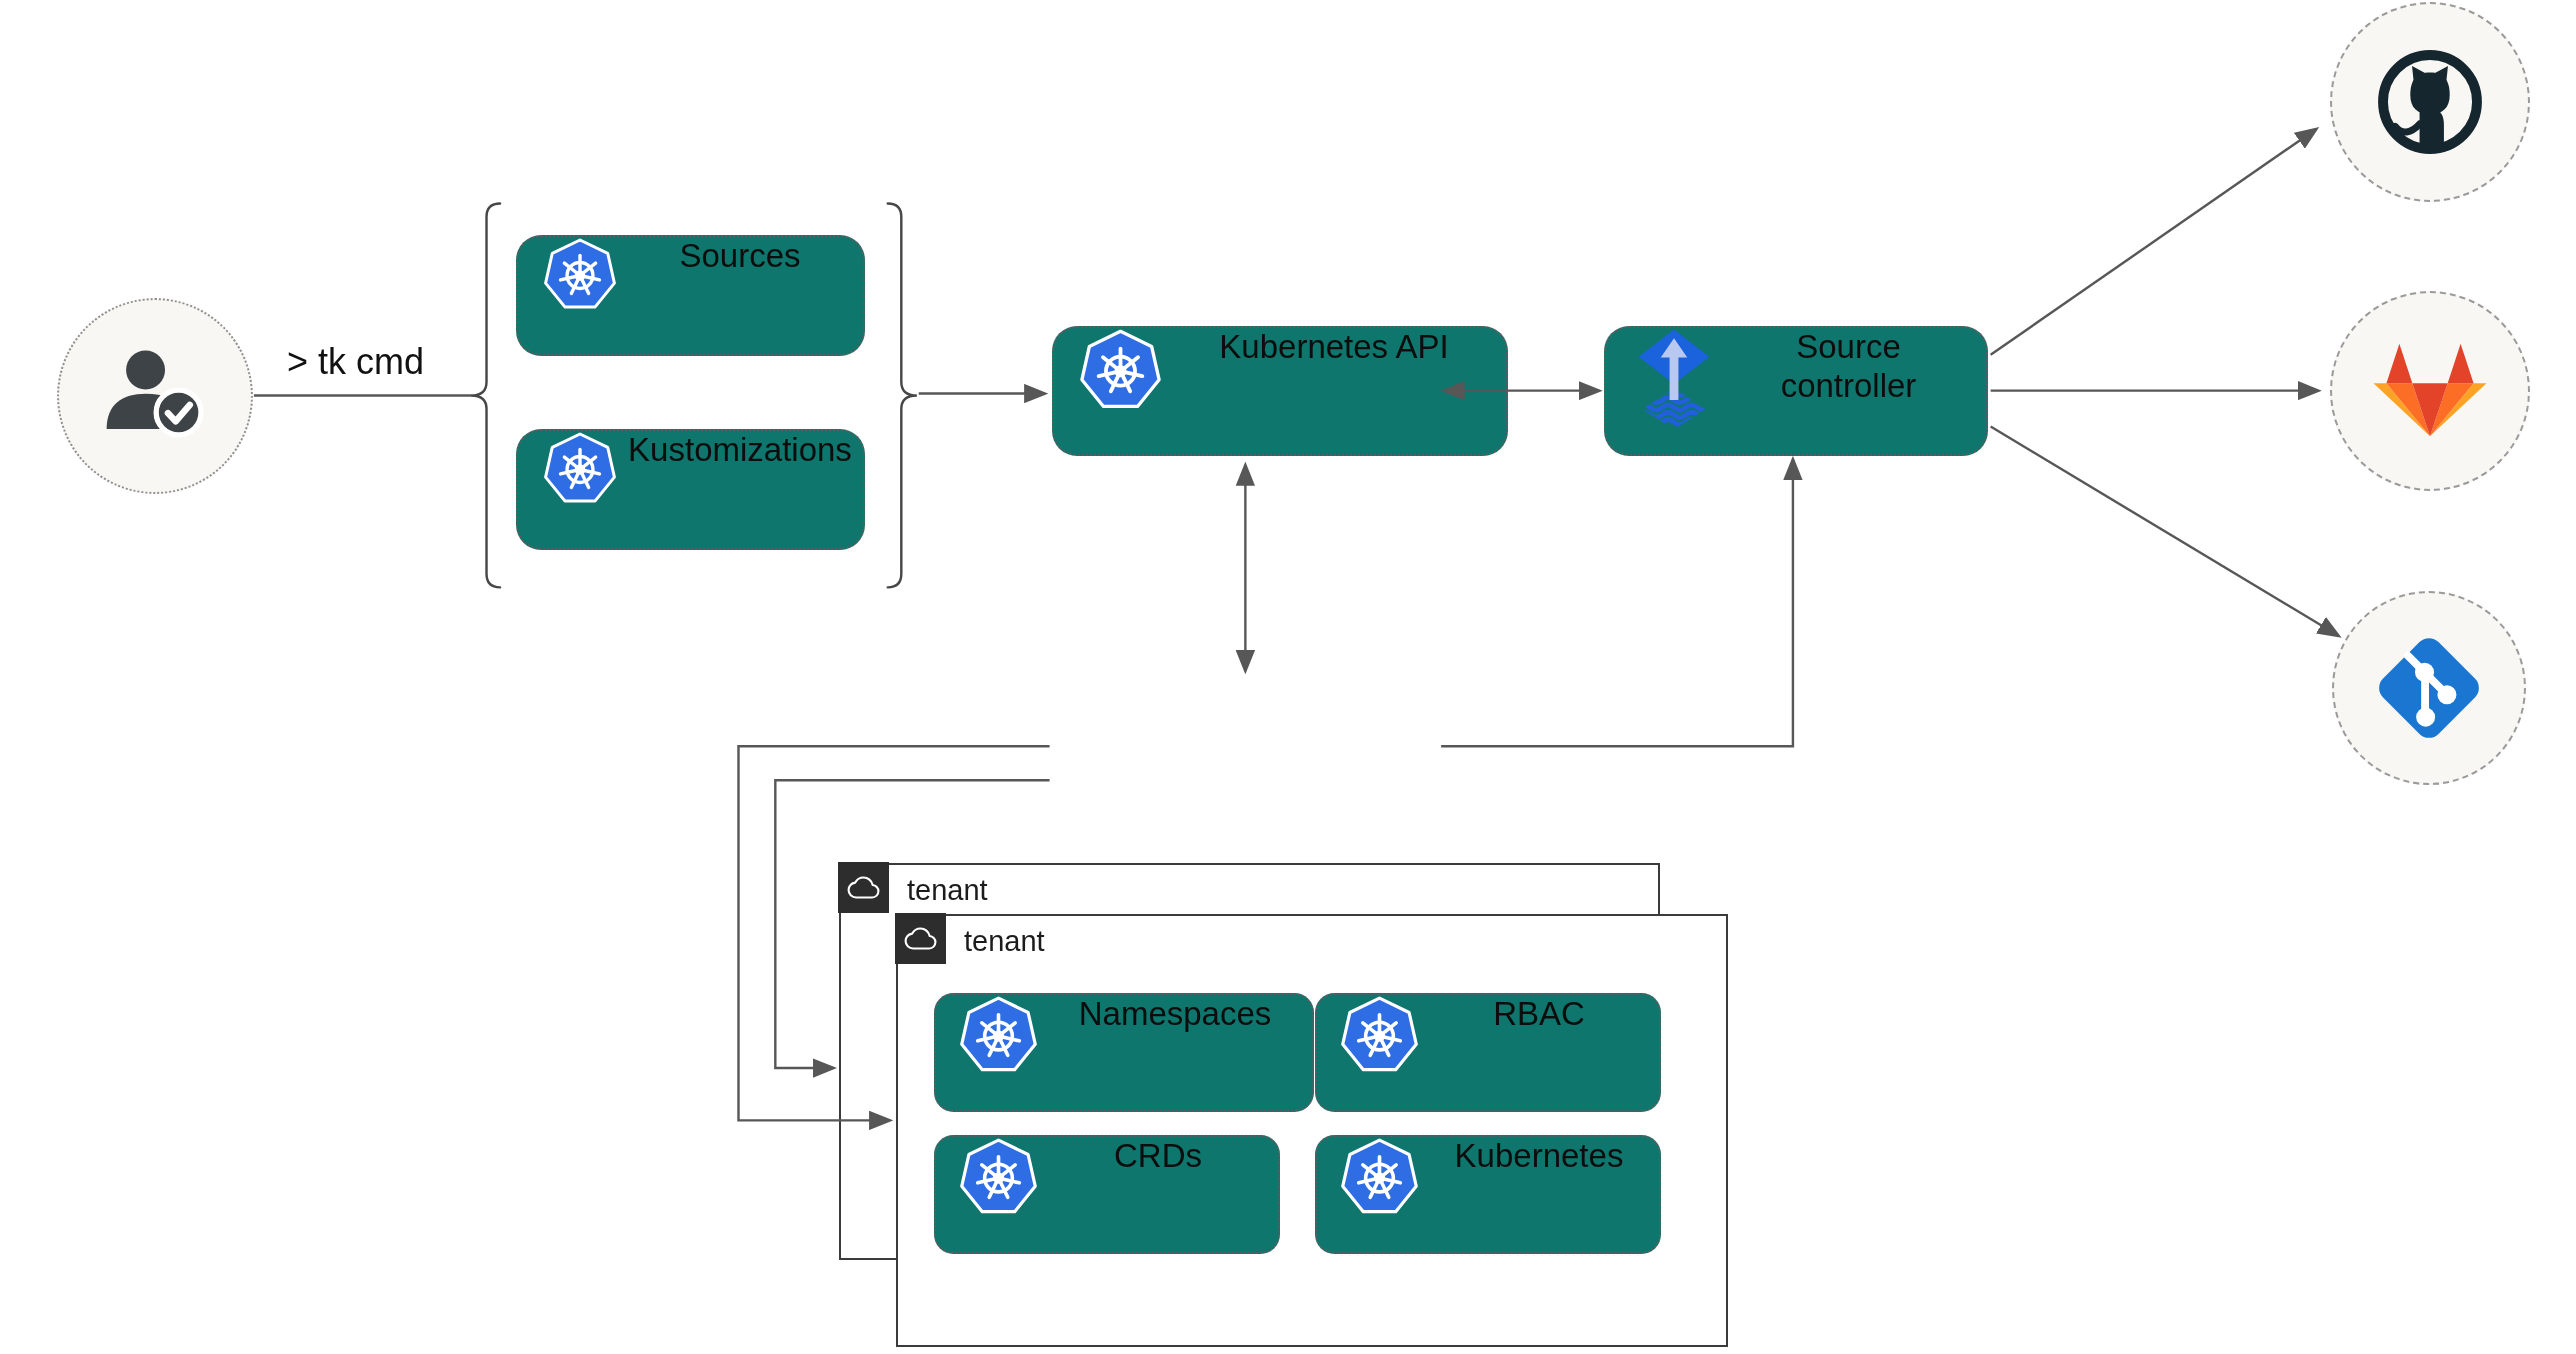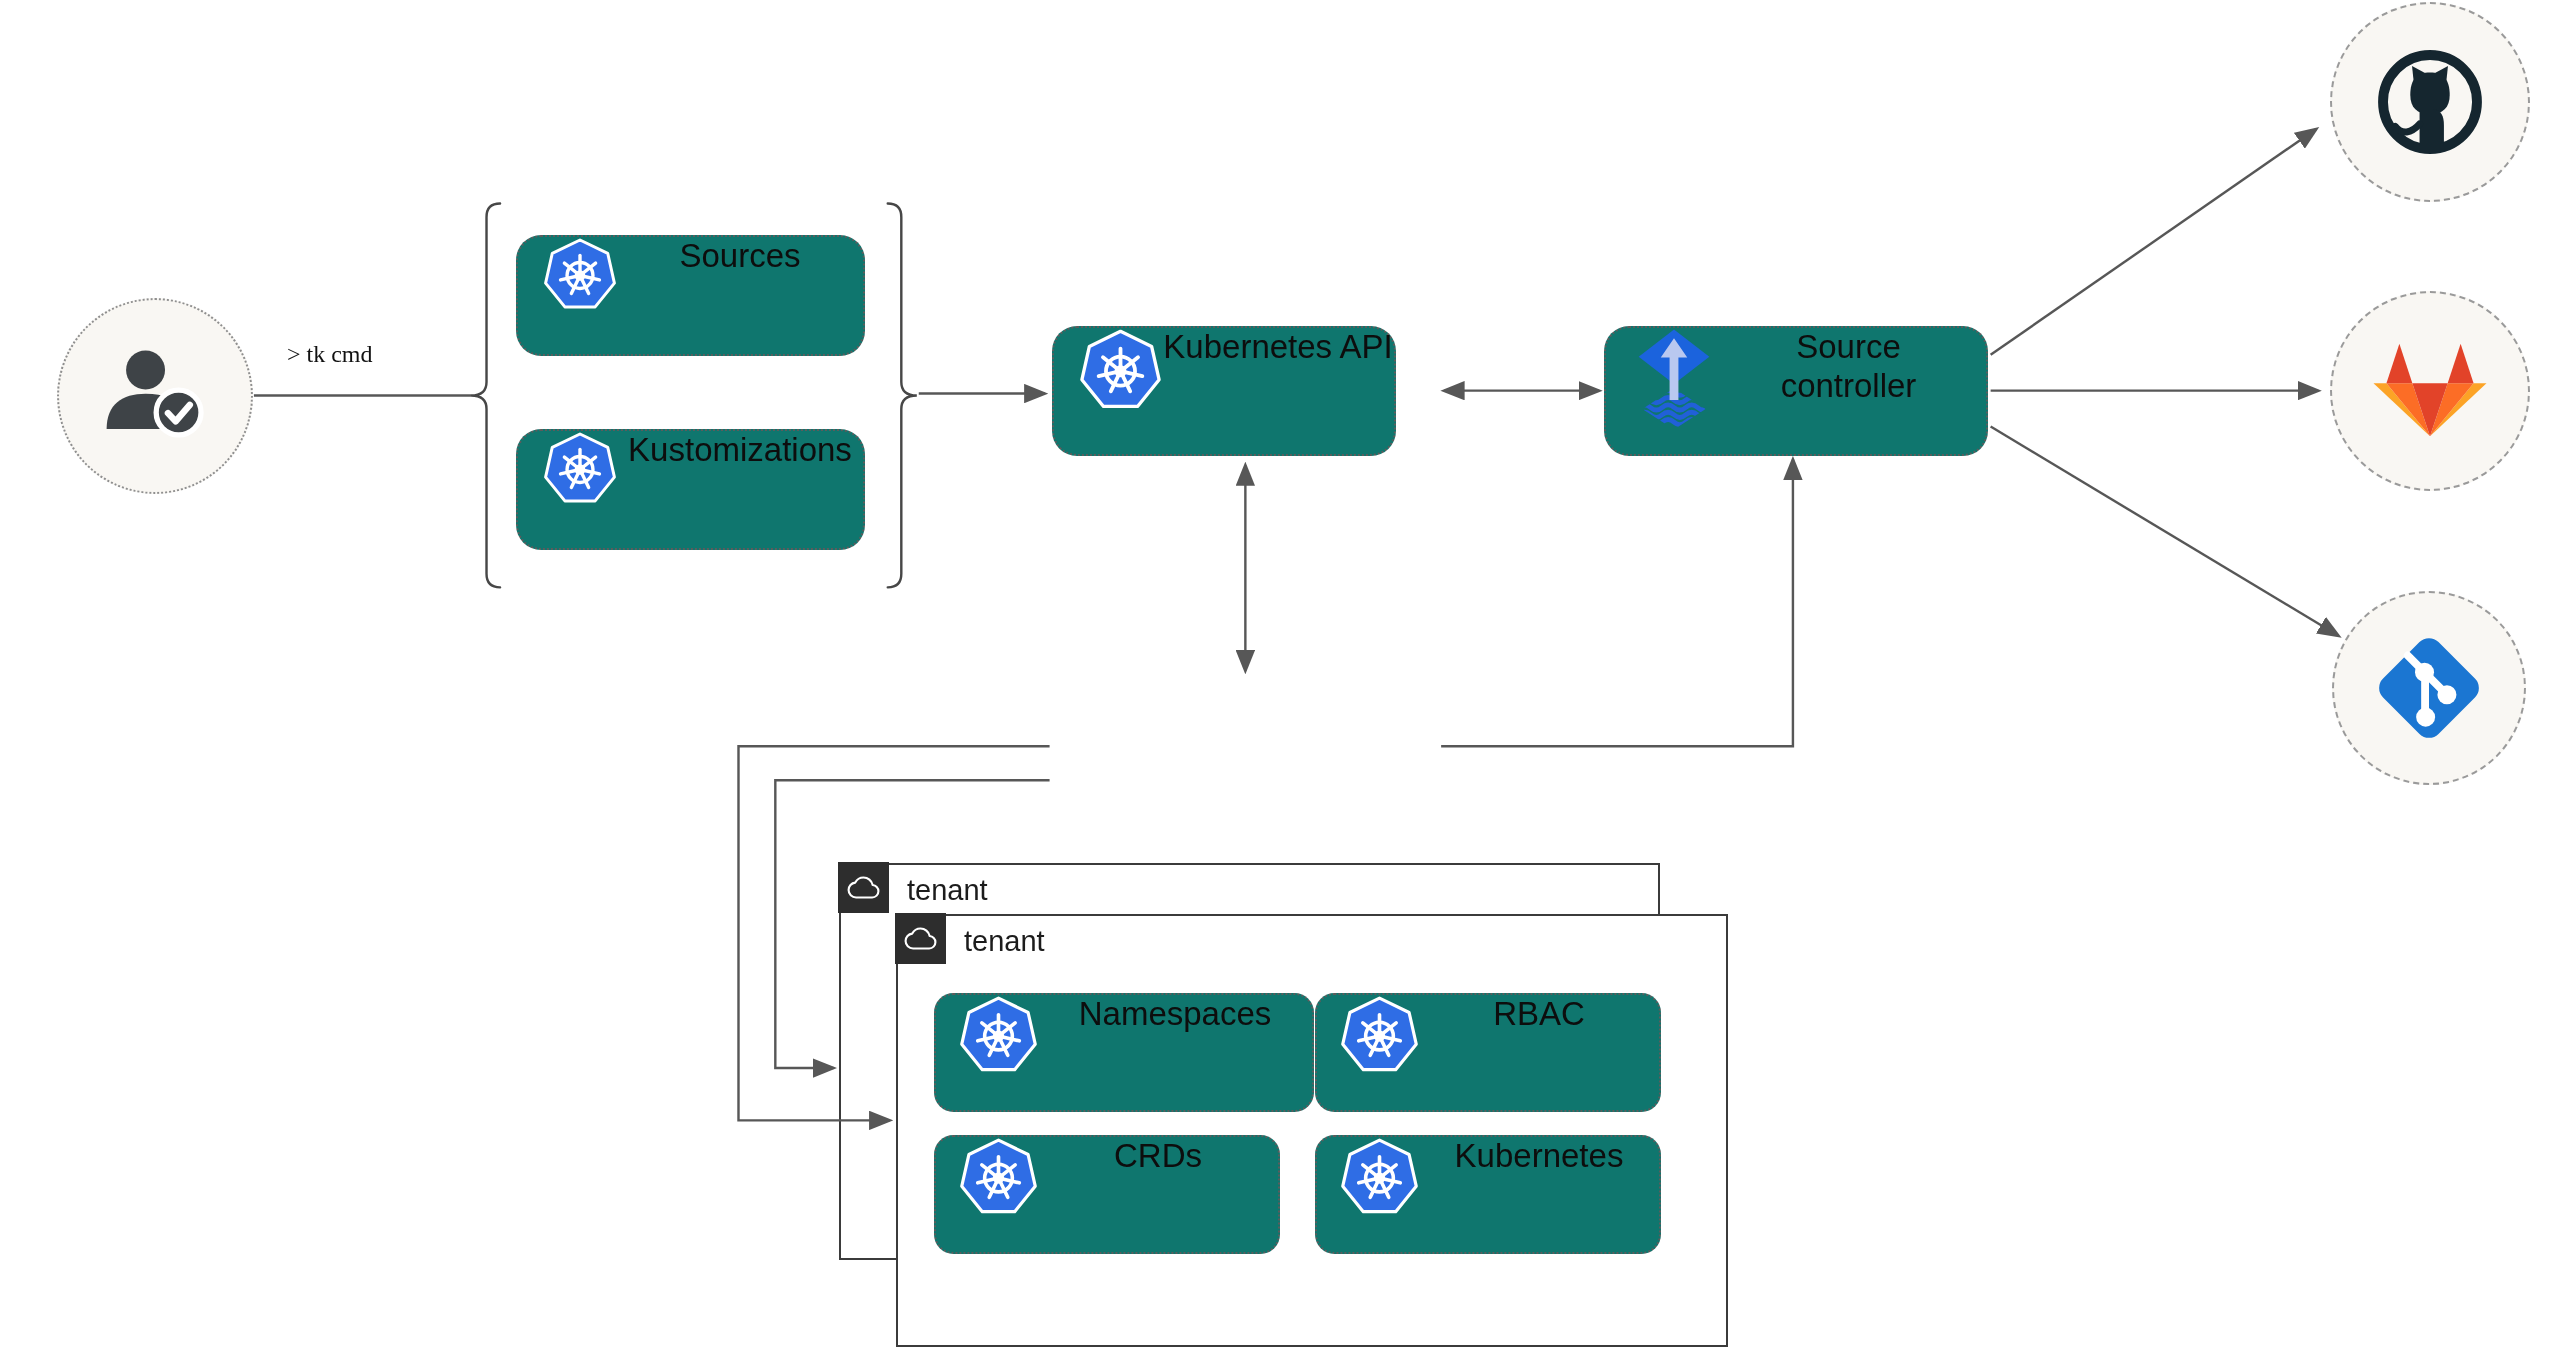--- a/index.html
+++ b/index.html
@@ -15,21 +15,21 @@
             display:flex;align-items:center;justify-content:center;box-sizing:border-box;}
   
   .actor{position:absolute;border:2.9px dotted #8f8f8f;border-radius:50%;background:#f9f7f3;
          display:flex;align-items:center;justify-content:center;box-sizing:border-box;}
   
   .tenant{position:absolute;background:#ffffff;border:2.9px solid #3b3b3b;box-sizing:border-box;}
   .tenant .tag{position:absolute;left:-2.9px;top:-2.9px;width:51px;height:51px;background:#2d2d2d;
                display:flex;align-items:center;justify-content:center;}
   .tenant .tname{position:absolute;left:66px;top:0;height:51px;line-height:51px;
                  font-size:29px;color:#1c1c1c;}
-  .cmdlabel{position:absolute;font-size:24px;color:#111;white-space:nowrap;font-family:Liberation Serif, serif;}
+  .cmdlabel{position:absolute;font-size:36px;color:#111;white-space:nowrap;}
   #overlay{position:absolute;left:0;top:0;z-index:6;pointer-events:none;}
   .z1{z-index:1}.z2{z-index:2}.z3{z-index:3}
 </style>
 </head>
 <body>
 
 <div id="stage">
 
   <svg width="0" height="0" style="position:absolute">
     <defs>
@@ -124,21 +124,21 @@
       </svg>
     <span class="nlabel">Sources</span>
   </div>
   <div class="node z3" style="left:516px;top:429px;width:349px;height:121px;">
     <svg class="icon" style="margin-left:25px" width="74" height="74" viewBox="0 0 76 76">
         <use href="#sym-k8s"></use>
       </svg>
     <span class="nlabel">Kustomizations</span>
   </div>
 
-  <div class="node z3" style="left:1052px;top:326px;width:344px;height:130px;">
+  <div class="node z3" style="left:1052px;top:326px;width:456px;height:130px;">
     <svg class="icon" style="margin-left:25px" width="83" height="83" viewBox="0 0 86 86">
         <use href="#sym-k8s"></use>
       </svg>
     <span class="nlabel">Kubernetes API</span>
   </div>
 
   <div class="node z3" style="left:1604px;top:326px;width:384px;height:130px;">
     <svg class="icon" style="margin-left:31px" width="74" height="103" viewBox="0 0 76 106">
         <use href="#sym-flux"></use>
       </svg>

